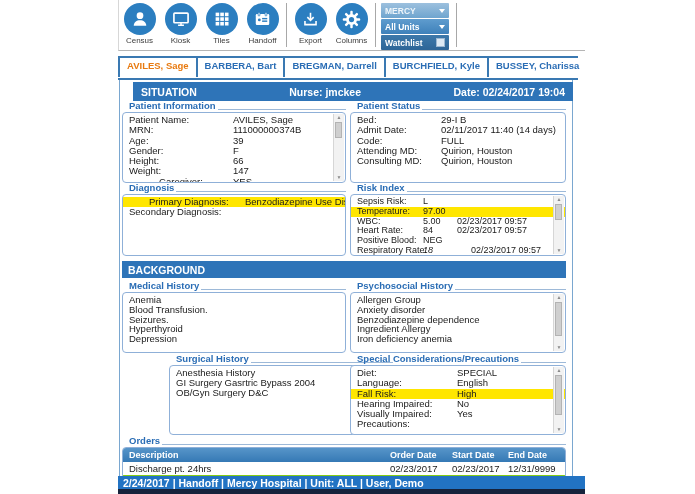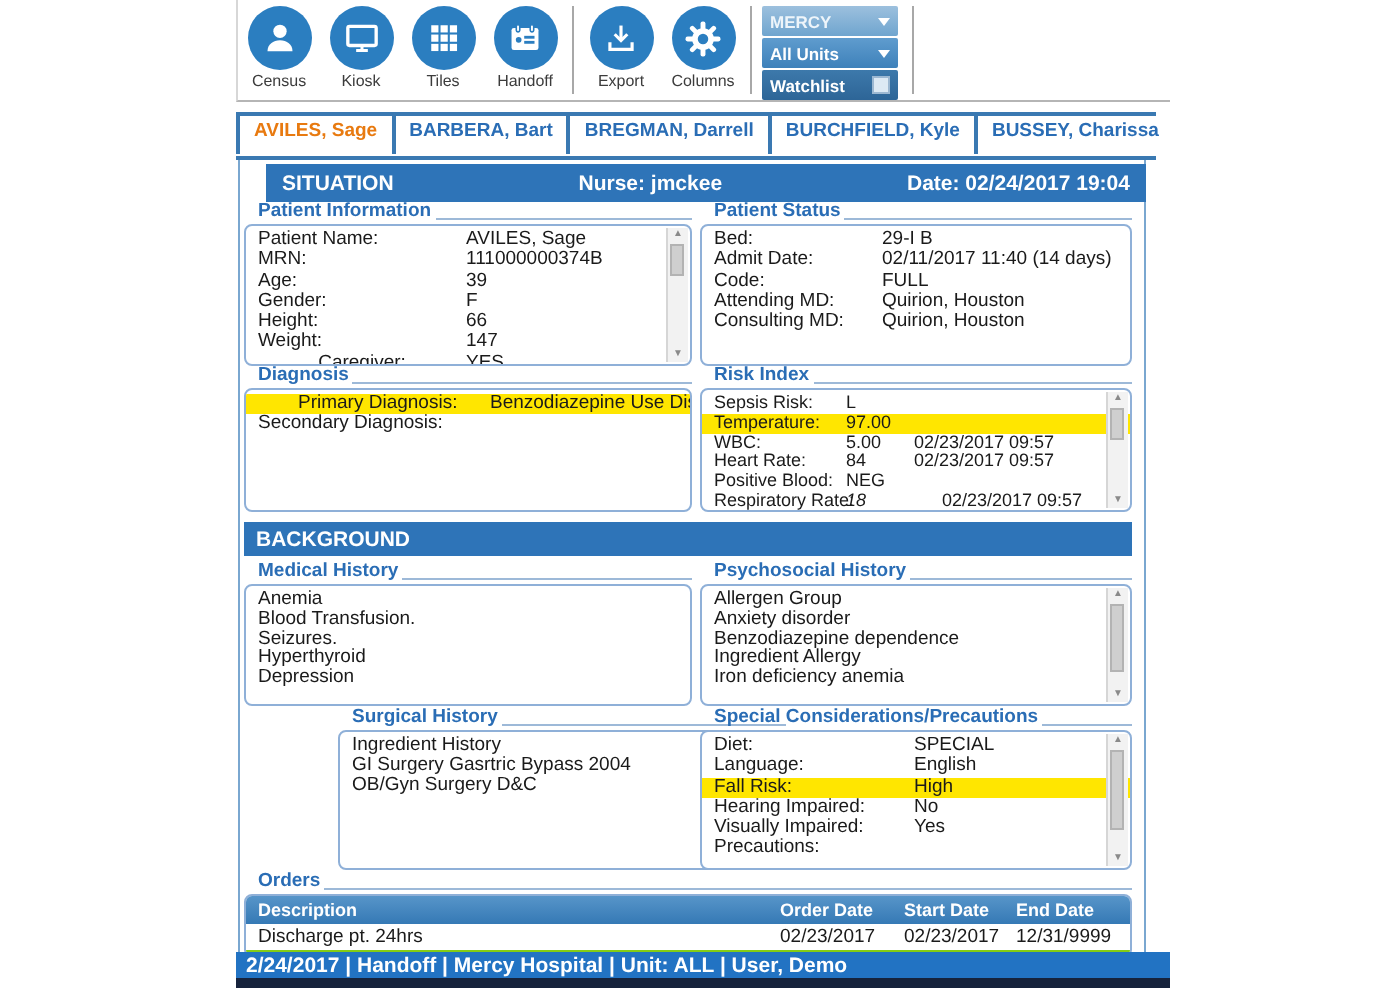--- a/index.html
+++ b/index.html
@@ -372,21 +372,21 @@
 </div>
 
 <div class="panel" style="left:122px;top:354px;width:224px;margin-left:47px;">
   <div class="ptitle">
       <span>Surgical History</span>
       <span class="tline"></span>
     </div>
   <div class="pbox" style="height:70px;">
     <div>
 
-    <div class="item">Ingredient History</div>
+    <div class="item">Anesthesia History</div>
         <div class="item">GI Surgery Gasrtric Bypass 2004</div>
         <div class="item">OB/Gyn Surgery D&amp;C</div>
       </div>
   </div>
 </div>
 
 <div class="panel" style="left:350px;top:354px;width:216px;">
   <div class="ptitle">
       <span>Special Considerations/Precautions</span>
       <span class="tline"></span>

